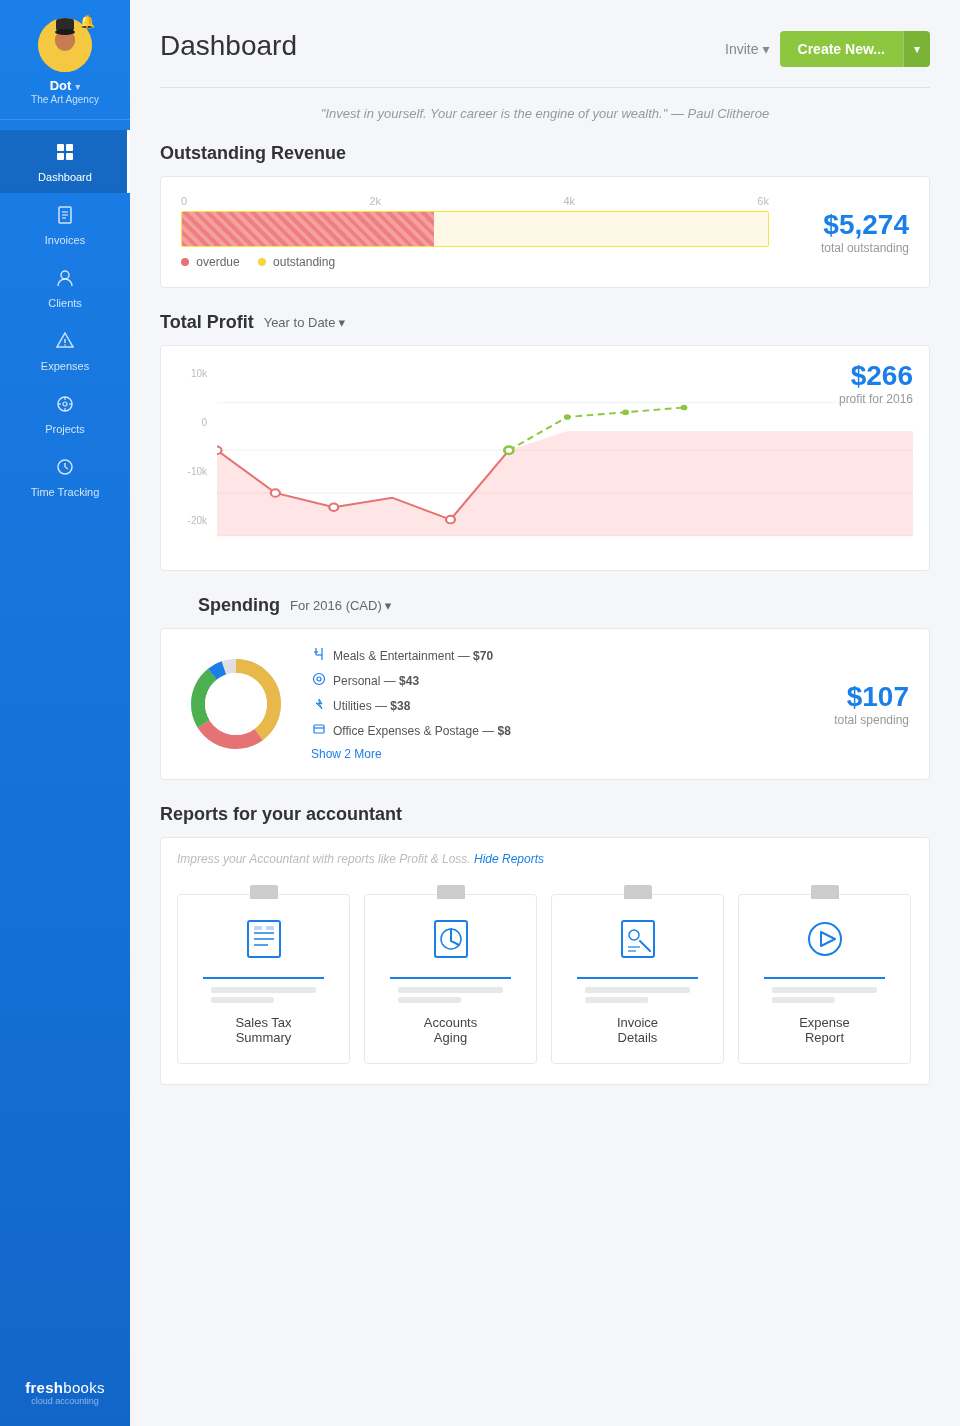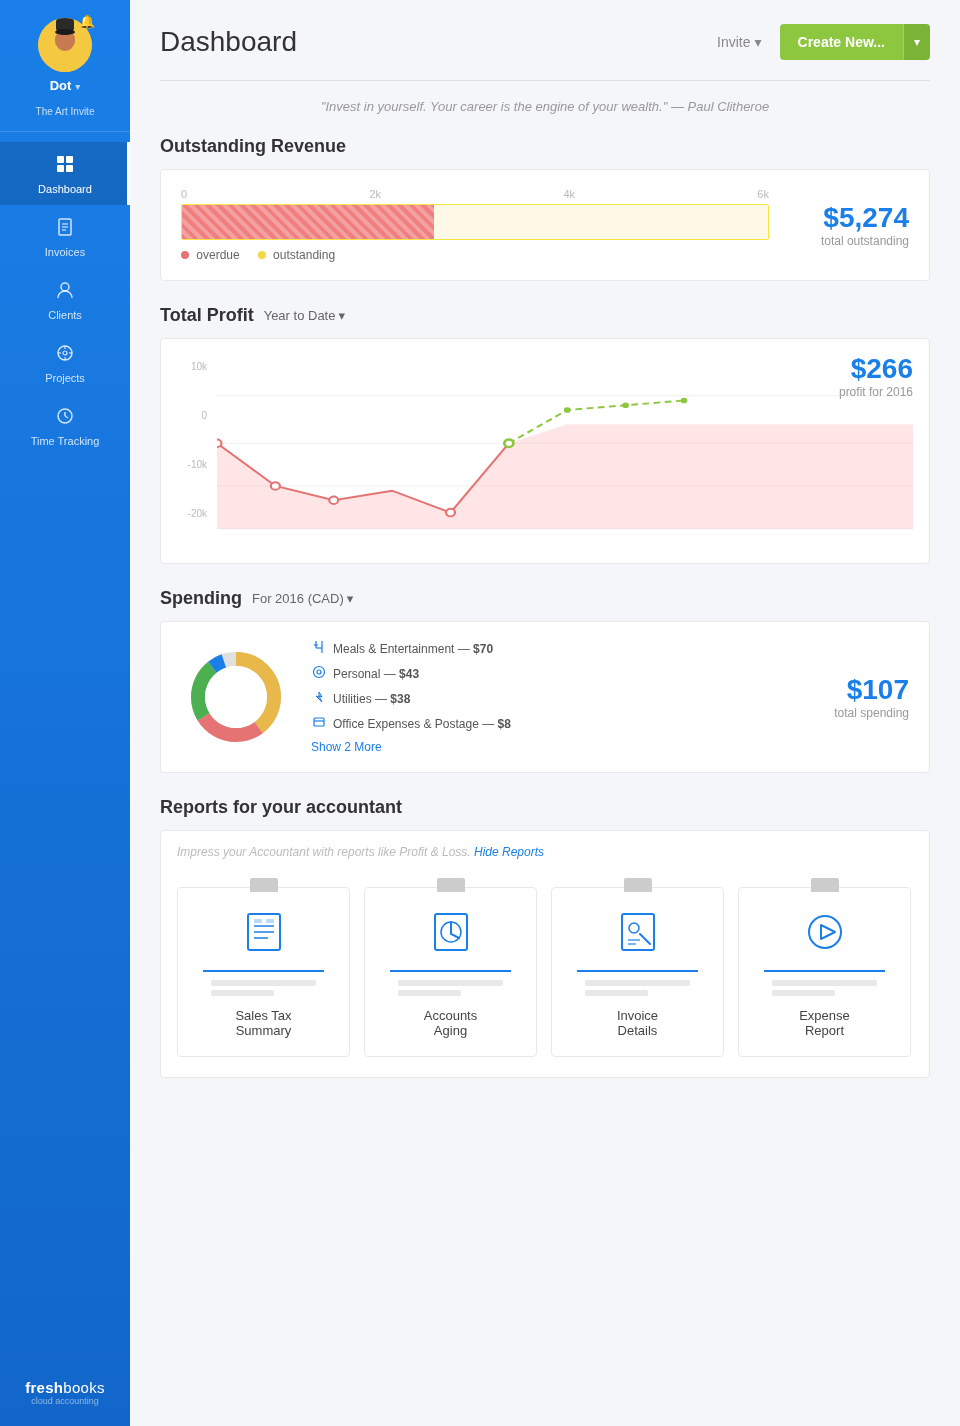--- a/index.html
+++ b/index.html
@@ -116,21 +116,22 @@
       margin-bottom: 20px;
     }
     .page-title {
       font-size: 28px;
       font-weight: 400;
       color: #333;
     }
     .header-actions {
       display: flex;
       align-items: center;
-      gap: 18px;
+      gap: 10px;
+      margin-top: 7px;
     }
     .invite-btn {
       background: none;
       border: none;
       color: #888;
       font-size: 14px;
       cursor: pointer;
       display: flex;
       align-items: center;
       gap: 4px;
@@ -425,25 +426,25 @@
           <circle cx="27" cy="27" r="27" fill="#f5c842"></circle>
           <ellipse cx="27" cy="22" rx="10" ry="11" fill="#c8845a"></ellipse>
           <ellipse cx="27" cy="45" rx="16" ry="12" fill="#f5c842"></ellipse>
           <circle cx="27" cy="22" r="10" fill="#c87b50"></circle>
           <rect x="18" y="0" width="18" height="14" rx="4" fill="#2a2a2a"></rect>
           <ellipse cx="27" cy="14" rx="10" ry="3" fill="#1a1a1a"></ellipse>
         </svg>
       </div>
       <span class="bell-icon">🔔</span>
     </div>
-    <div style="display:flex;align-items:center;margin-bottom:12px;">
+    <div style="display:flex;align-items:center;margin-bottom:0;">
       <span class="sidebar-username">Dot</span>
       <span class="dropdown-arrow">▾</span>
     </div>
-    <span class="sidebar-company">The Art Invite</span>
+    <span class="sidebar-company">The Art Agency</span>
   </div>
 
   <nav class="sidebar-nav">
     <div class="nav-item active">
       <div class="active-bar"></div>
       <span class="nav-item-icon">
         <svg width="20" height="20" viewBox="0 0 20 20" fill="none">
           <rect x="2" y="2" width="7" height="7" rx="1" fill="white"></rect>
           <rect x="11" y="2" width="7" height="7" rx="1" fill="white"></rect>
           <rect x="2" y="11" width="7" height="7" rx="1" fill="white"></rect>
@@ -468,20 +469,30 @@
         <svg width="20" height="20" viewBox="0 0 20 20" fill="none">
           <circle cx="10" cy="7" r="4" stroke="rgba(255,255,255,0.8)" stroke-width="1.5" fill="none"></circle>
           <path d="M3 18c0-3.866 3.134-7 7-7s7 3.134 7 7" stroke="rgba(255,255,255,0.8)" stroke-width="1.5" fill="none"></path>
         </svg>
       </span>
       <span style="color:rgba(255,255,255,0.8);font-size:11px;">Clients</span>
     </div>
     <div class="nav-item">
       <span class="nav-item-icon">
         <svg width="20" height="20" viewBox="0 0 20 20" fill="none">
+          <polygon points="10,2 18,16 2,16" stroke="rgba(255,255,255,0.8)" stroke-width="1.5" fill="none"></polygon>
+          <line x1="10" y1="8" x2="10" y2="12" stroke="rgba(255,255,255,0.8)" stroke-width="1.5"></line>
+          <circle cx="10" cy="14" r="0.8" fill="rgba(255,255,255,0.8)"></circle>
+        </svg>
+      </span>
+      <span style="color:rgba(255,255,255,0.8);font-size:11px;">Expenses</span>
+    </div>
+    <div class="nav-item">
+      <span class="nav-item-icon">
+        <svg width="20" height="20" viewBox="0 0 20 20" fill="none">
           <circle cx="10" cy="10" r="7" stroke="rgba(255,255,255,0.8)" stroke-width="1.5" fill="none"></circle>
           <circle cx="10" cy="10" r="2" stroke="rgba(255,255,255,0.8)" stroke-width="1.2" fill="none"></circle>
           <line x1="10" y1="3" x2="10" y2="6" stroke="rgba(255,255,255,0.8)" stroke-width="1.2"></line>
           <line x1="10" y1="14" x2="10" y2="17" stroke="rgba(255,255,255,0.8)" stroke-width="1.2"></line>
           <line x1="3" y1="10" x2="6" y2="10" stroke="rgba(255,255,255,0.8)" stroke-width="1.2"></line>
           <line x1="14" y1="10" x2="17" y2="10" stroke="rgba(255,255,255,0.8)" stroke-width="1.2"></line>
         </svg>
       </span>
       <span style="color:rgba(255,255,255,0.8);font-size:11px;">Projects</span>
     </div>
@@ -600,21 +611,21 @@
             <circle cx="364" cy="55" r="3" fill="#8dc63f"></circle>
             <circle cx="416" cy="50" r="3" fill="#8dc63f"></circle>
           </svg>
         </div>
       </div>
     </div>
   </div>
 
   <div>
     <div class="section-header">
-      <div class="section-title" style="margin-bottom:0;">Spending</div>
+      <div class="section-title" style="margin-bottom:0;margin-left:38px;">Spending</div>
       <button class="period-btn">
         <span>For 2016 (CAD)</span>
         <span>▾</span>
       </button>
     </div>
     <div class="card">
       <div class="spending-card-inner">
         <div class="donut-wrap">
           <svg viewBox="0 0 110 110" width="110" height="110">
 

